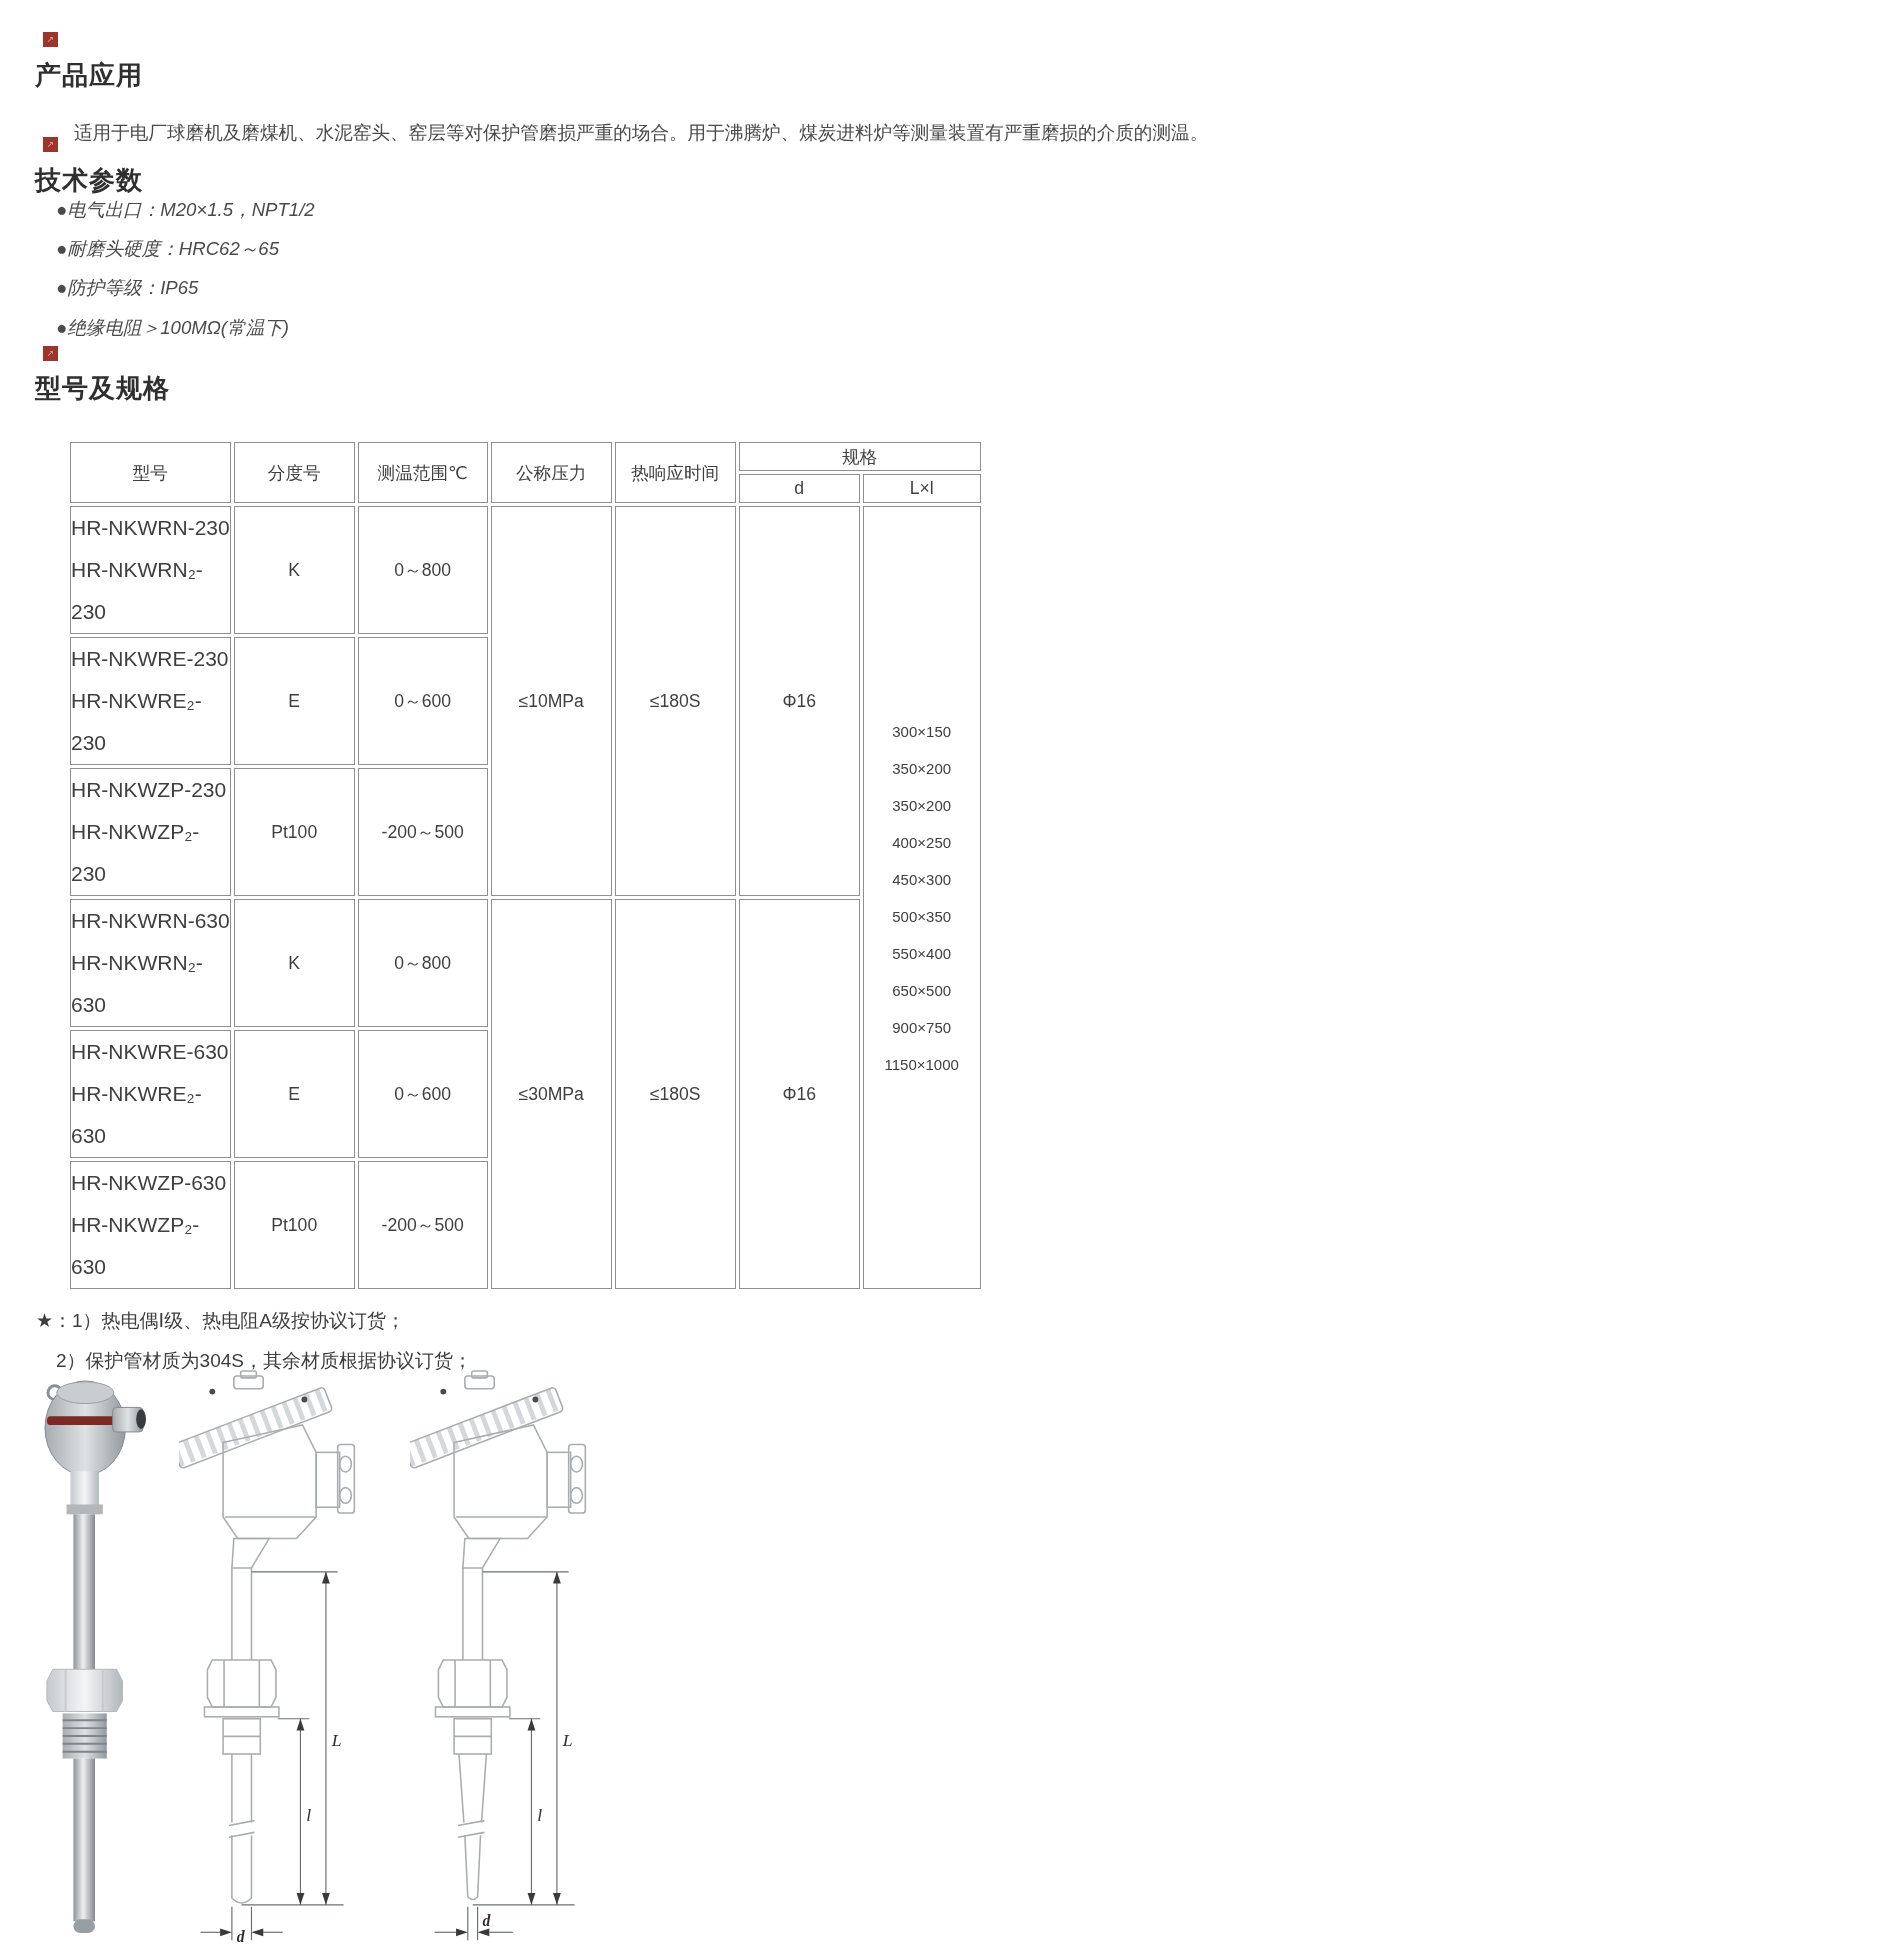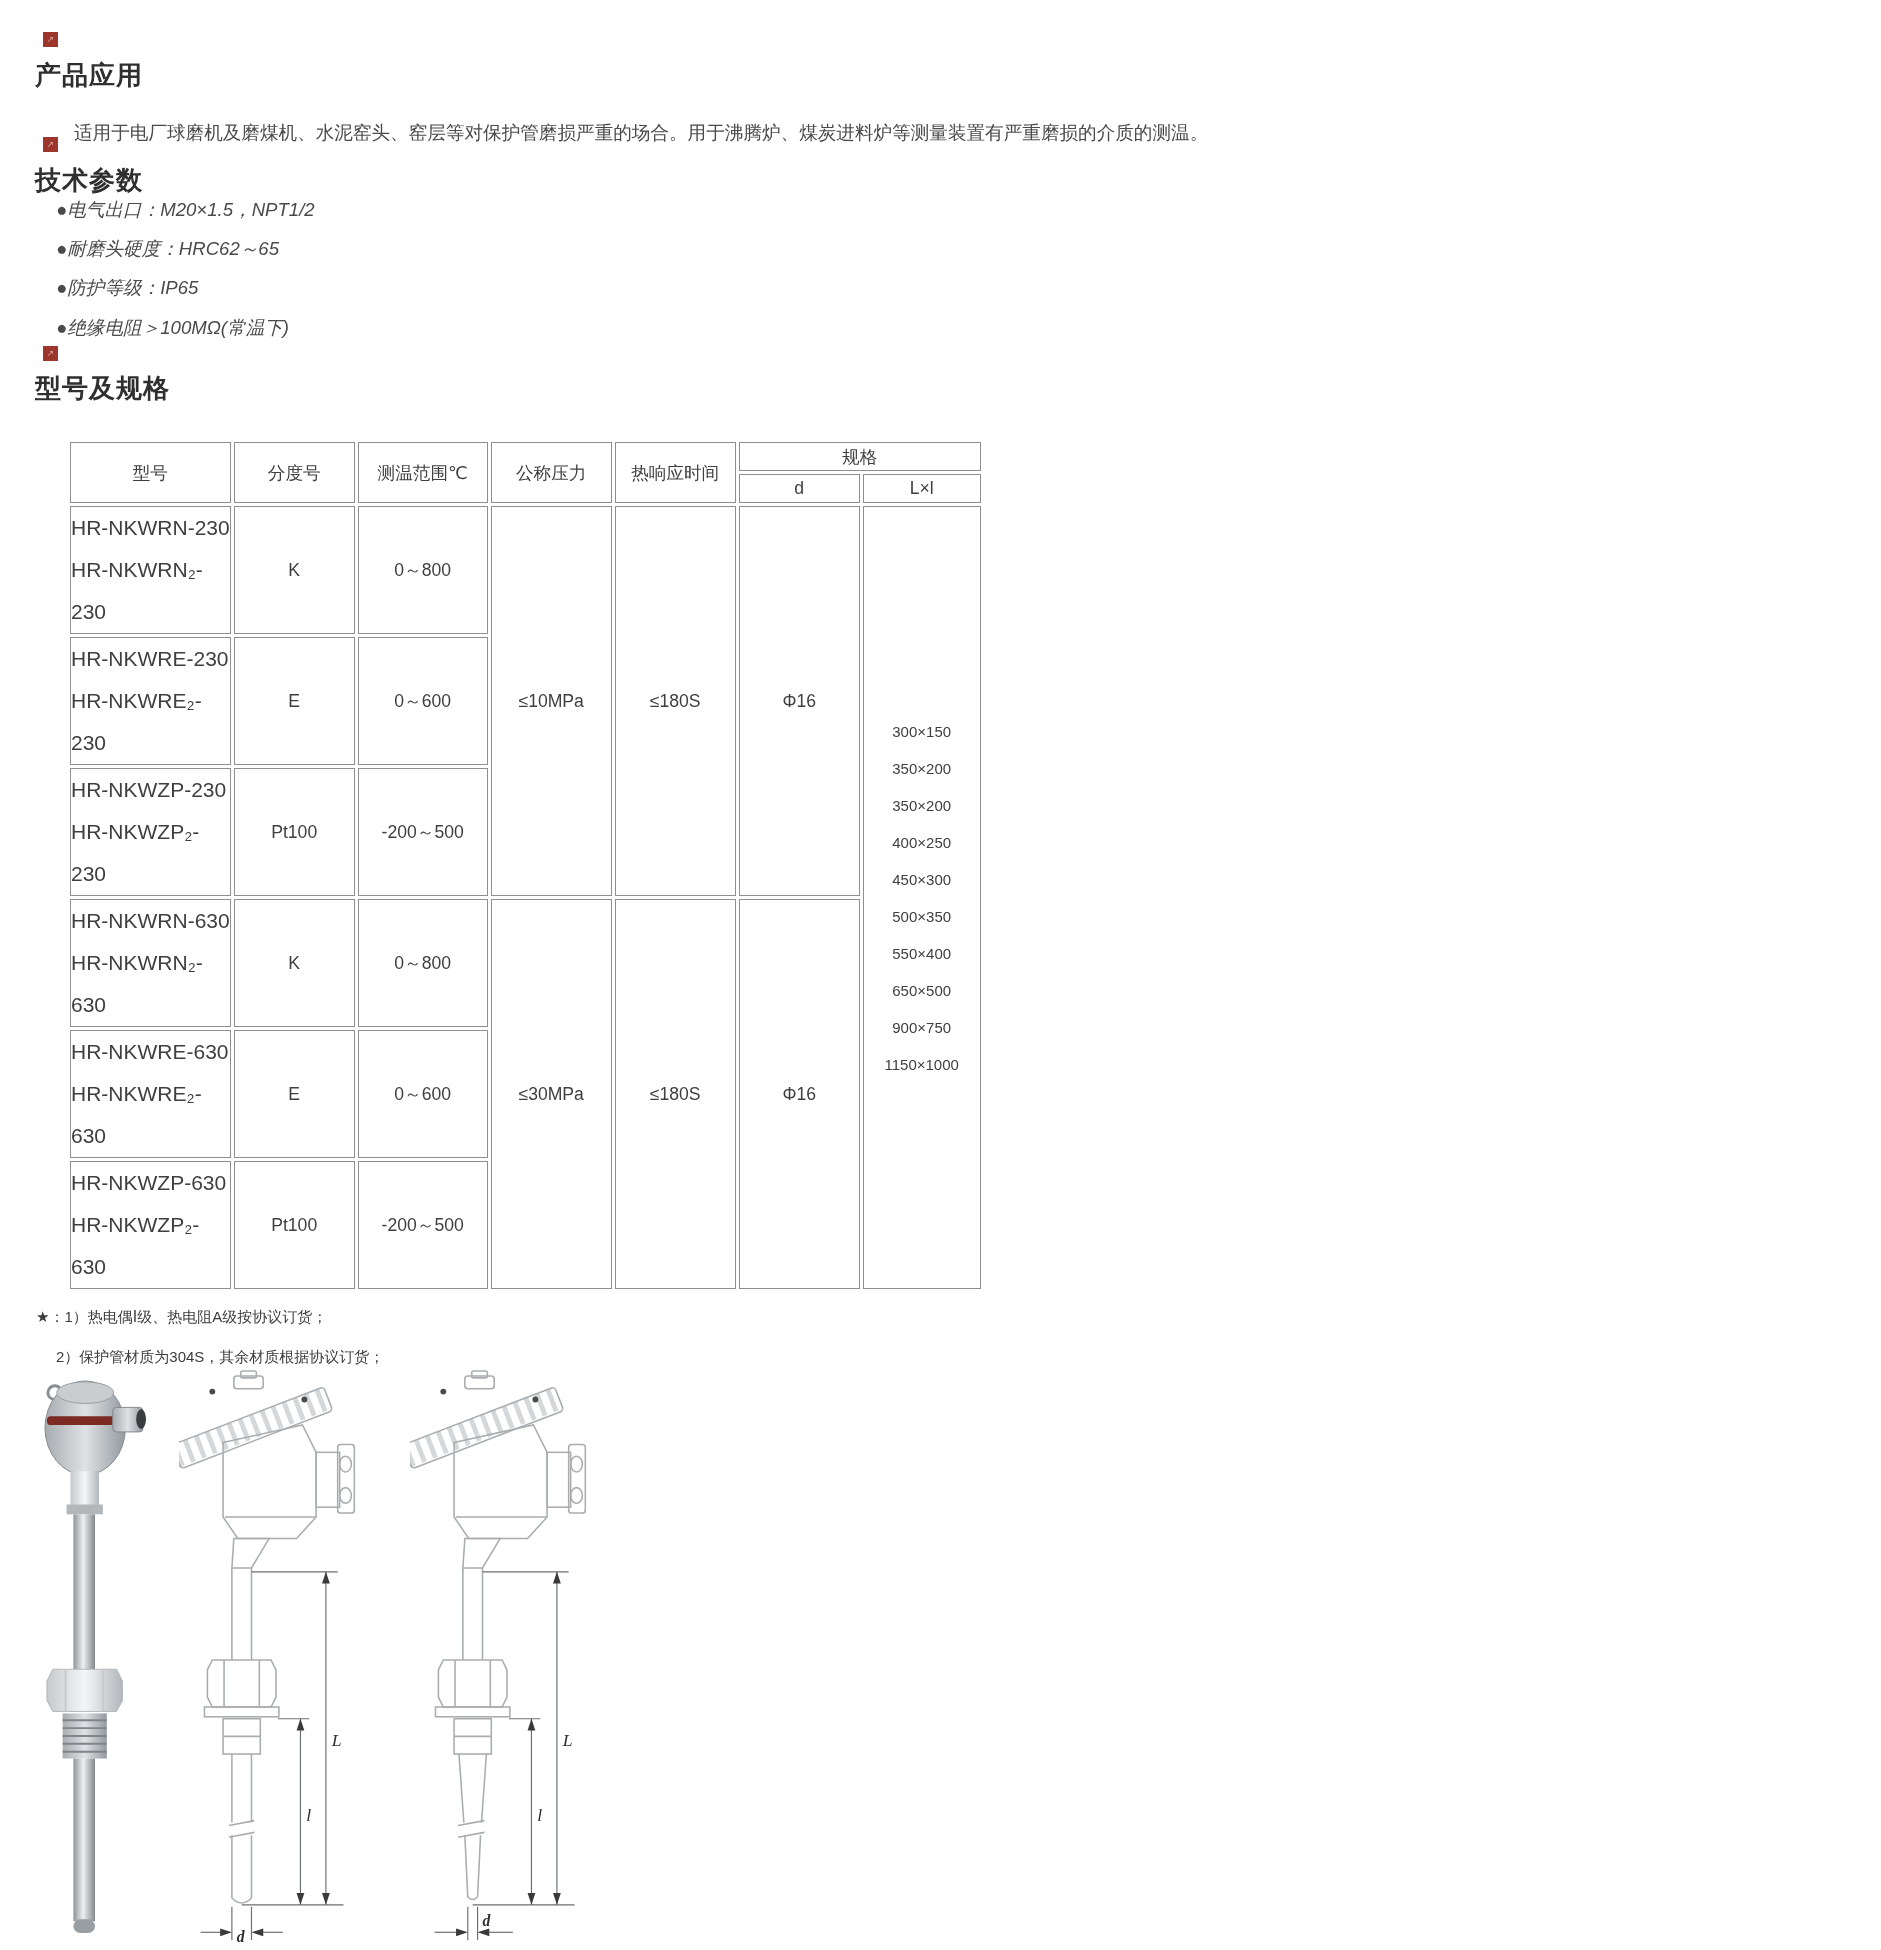--- a/index.html
+++ b/index.html
@@ -15,21 +15,21 @@
   table.spec{border-collapse:separate;border-spacing:3.9px;table-layout:fixed;margin-left:28px;}
   table.spec td,table.spec th{border:1px solid #8f8f8f;font-weight:normal;
         font-size:17.6px;color:#3f3f3f;background:#fff;padding:0;}
   table.spec th{text-align:center;vertical-align:middle;}
   td.center{text-align:center;vertical-align:middle;}
   td.model{vertical-align:middle;padding-left:3.9px;}
   td.model div{line-height:42px;font-size:21px;white-space:nowrap;}
   td.sizes{vertical-align:middle;text-align:center;}
   td.sizes div{line-height:37px;font-size:15px;}
   .hrow1{height:29px;} .drow{height:126px;}
-  .note{font-size:15px;color:#3d3d3d;white-space:nowrap;}
+  .note{font-size:19px;color:#3d3d3d;white-space:nowrap;}
   svg text{font-family:"Liberation Serif","DejaVu Serif",serif;}
 </style>
 </head>
 <body>
 
 <div class="page">
 
   <div class="abs marker" style="left:43px;top:32px">
       <span>↗</span>
     </div>

